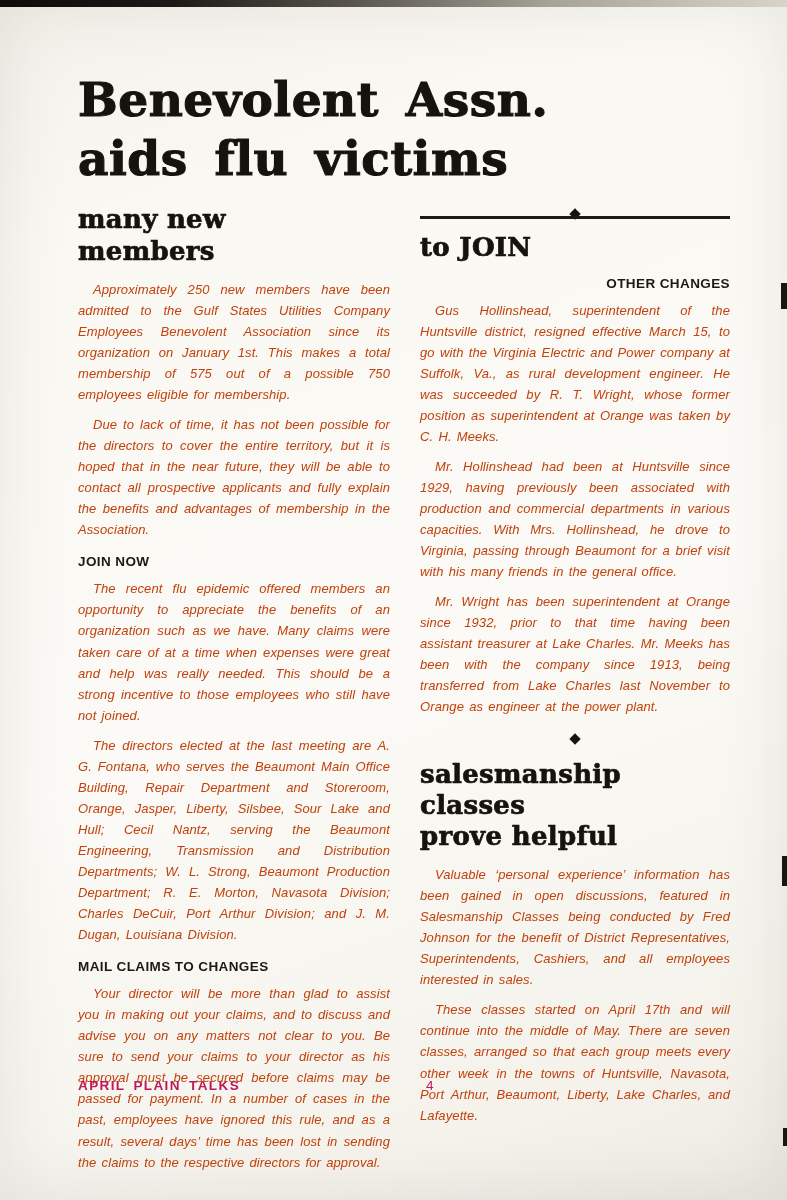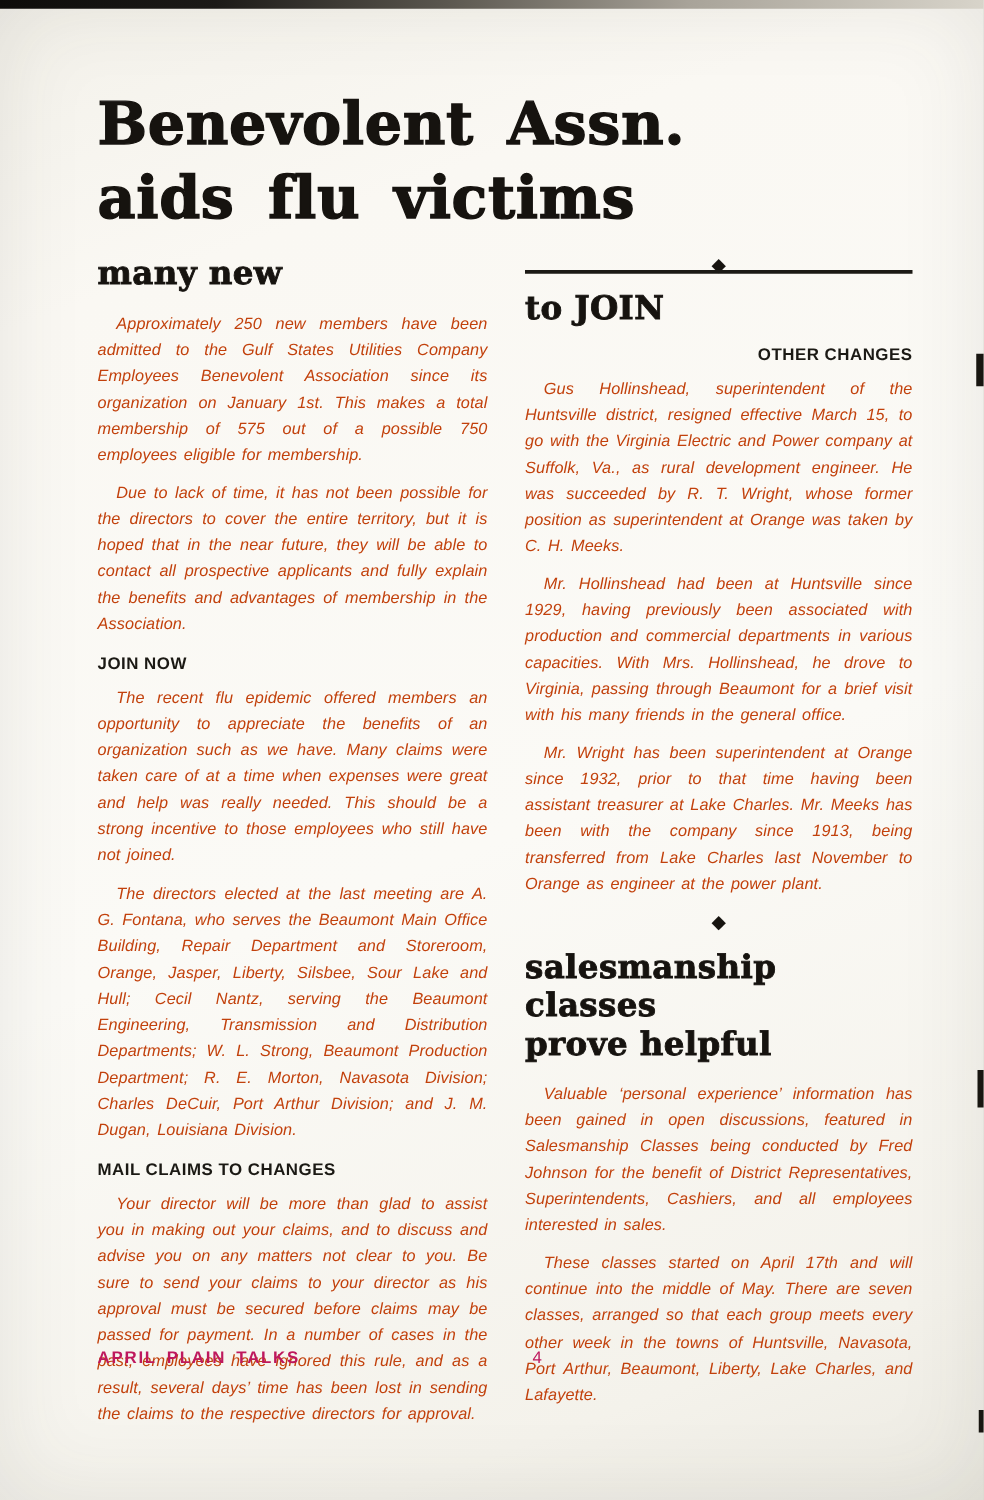--- a/index.html
+++ b/index.html
@@ -120,20 +120,21 @@
     <span>Benevolent Assn.</span>
     <span>aids flu victims</span>
   </h1>
 
   <div class="columns">
 
     <div class="col-left">
 
       <h2 class="art-heading">
         <span>many new</span>
+        <span>members</span>
       </h2>
       <p class="body-text">Approximately 250 new members have been admitted to the Gulf States Utilities Company Employees Benevolent Association since its organization on January 1st. This makes a total membership of 575 out of a possible 750 employees eligible for membership.</p>
       <p class="body-text">Due to lack of time, it has not been possible for the directors to cover the entire territory, but it is hoped that in the near future, they will be able to contact all prospective applicants and fully explain the benefits and advantages of membership in the Association.</p>
 
       <h3 class="kicker">JOIN NOW</h3>
       <p class="body-text">The recent flu epidemic offered members an opportunity to appreciate the benefits of an organization such as we have. Many claims were taken care of at a time when expenses were great and help was really needed. This should be a strong incentive to those employees who still have not joined.</p>
       <p class="body-text">The directors elected at the last meeting are A. G. Fontana, who serves the Beaumont Main Office Building, Repair Department and Storeroom, Orange, Jasper, Liberty, Silsbee, Sour Lake and Hull; Cecil Nantz, serving the Beaumont Engineering, Transmission and Distribution Departments; W. L. Strong, Beaumont Production Department; R. E. Morton, Navasota Division; Charles DeCuir, Port Arthur Division; and J. M. Dugan, Louisiana Division.</p>
 
       <h3 class="kicker">MAIL CLAIMS TO CHANGES</h3>
       <p class="body-text">Your director will be more than glad to assist you in making out your claims, and to discuss and advise you on any matters not clear to you. Be sure to send your claims to your director as his approval must be secured before claims may be passed for payment. In a number of cases in the past, employees have ignored this rule, and as a result, several days’ time has been lost in sending the claims to the respective directors for approval.</p>

